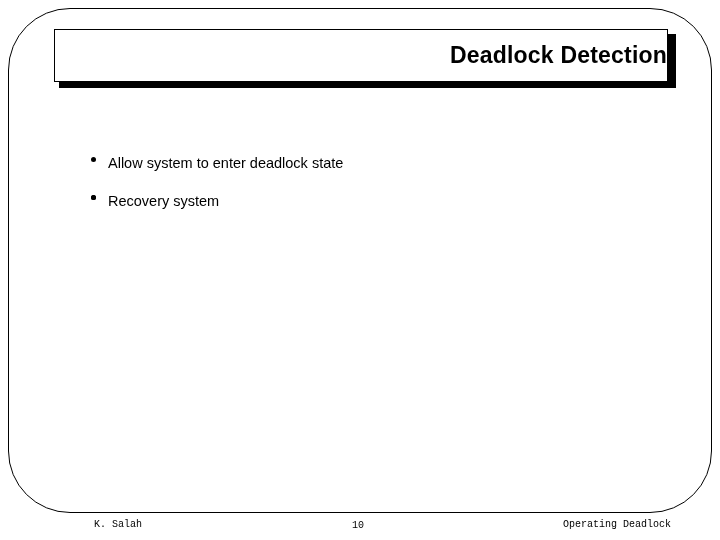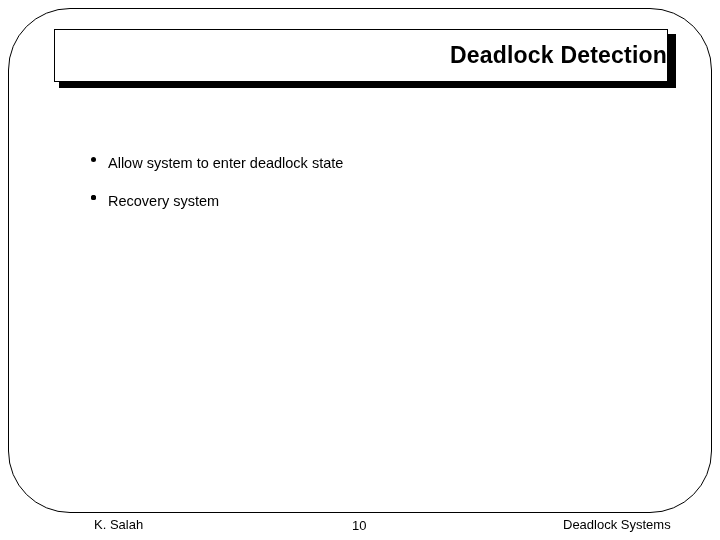--- a/index.html
+++ b/index.html
@@ -97,24 +97,25 @@
   
   #footer {
     position: absolute;
     left: 0;
     top: 516px;
     width: 720px;
     height: 24px;
   }
   .footer-cell {
     position: absolute;
-    font-size: 13px;
+    font-size: 10px;
     line-height: 12px;
     color: #000000;
     white-space: nowrap;
+    font-family: Liberation Mono, monospace;
   }
   #footer-author { left: 94px; top: 3px; }
   #footer-page   { left: 352px; top: 4px; }
   #footer-course { left: 563px; top: 3px; }
 </style>
 </head>
 <body>
 
 <div id="slide">
 
@@ -139,16 +140,16 @@
     <div class="bullet-row">
       <span class="bullet-dot"></span>
       <span class="bullet-text">Recovery system</span>
     </div>
 
   </div>
 
   <div id="footer">
     <div id="footer-author" class="footer-cell">K. Salah</div>
     <div id="footer-page" class="footer-cell">10</div>
-    <div id="footer-course" class="footer-cell">Deadlock Systems</div>
+    <div id="footer-course" class="footer-cell">Operating Deadlock</div>
   </div>
 
 </div>
 
 </body></html>

